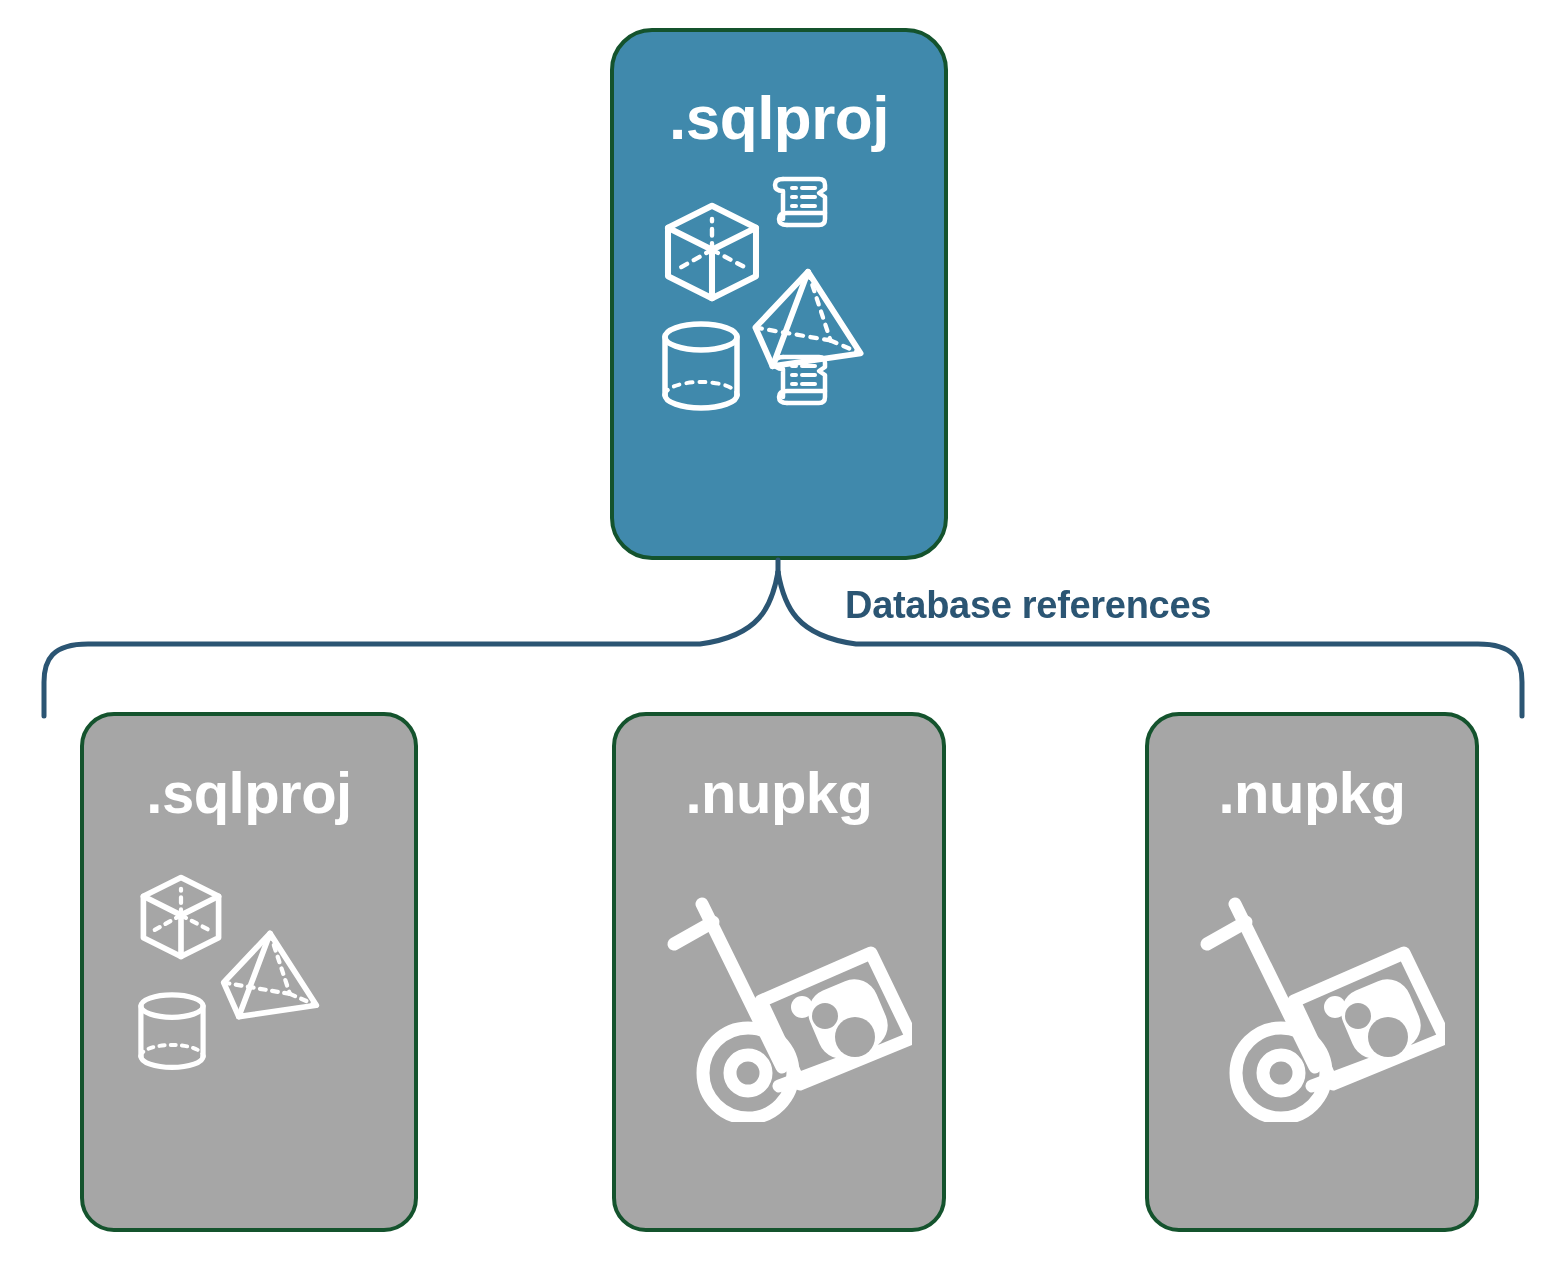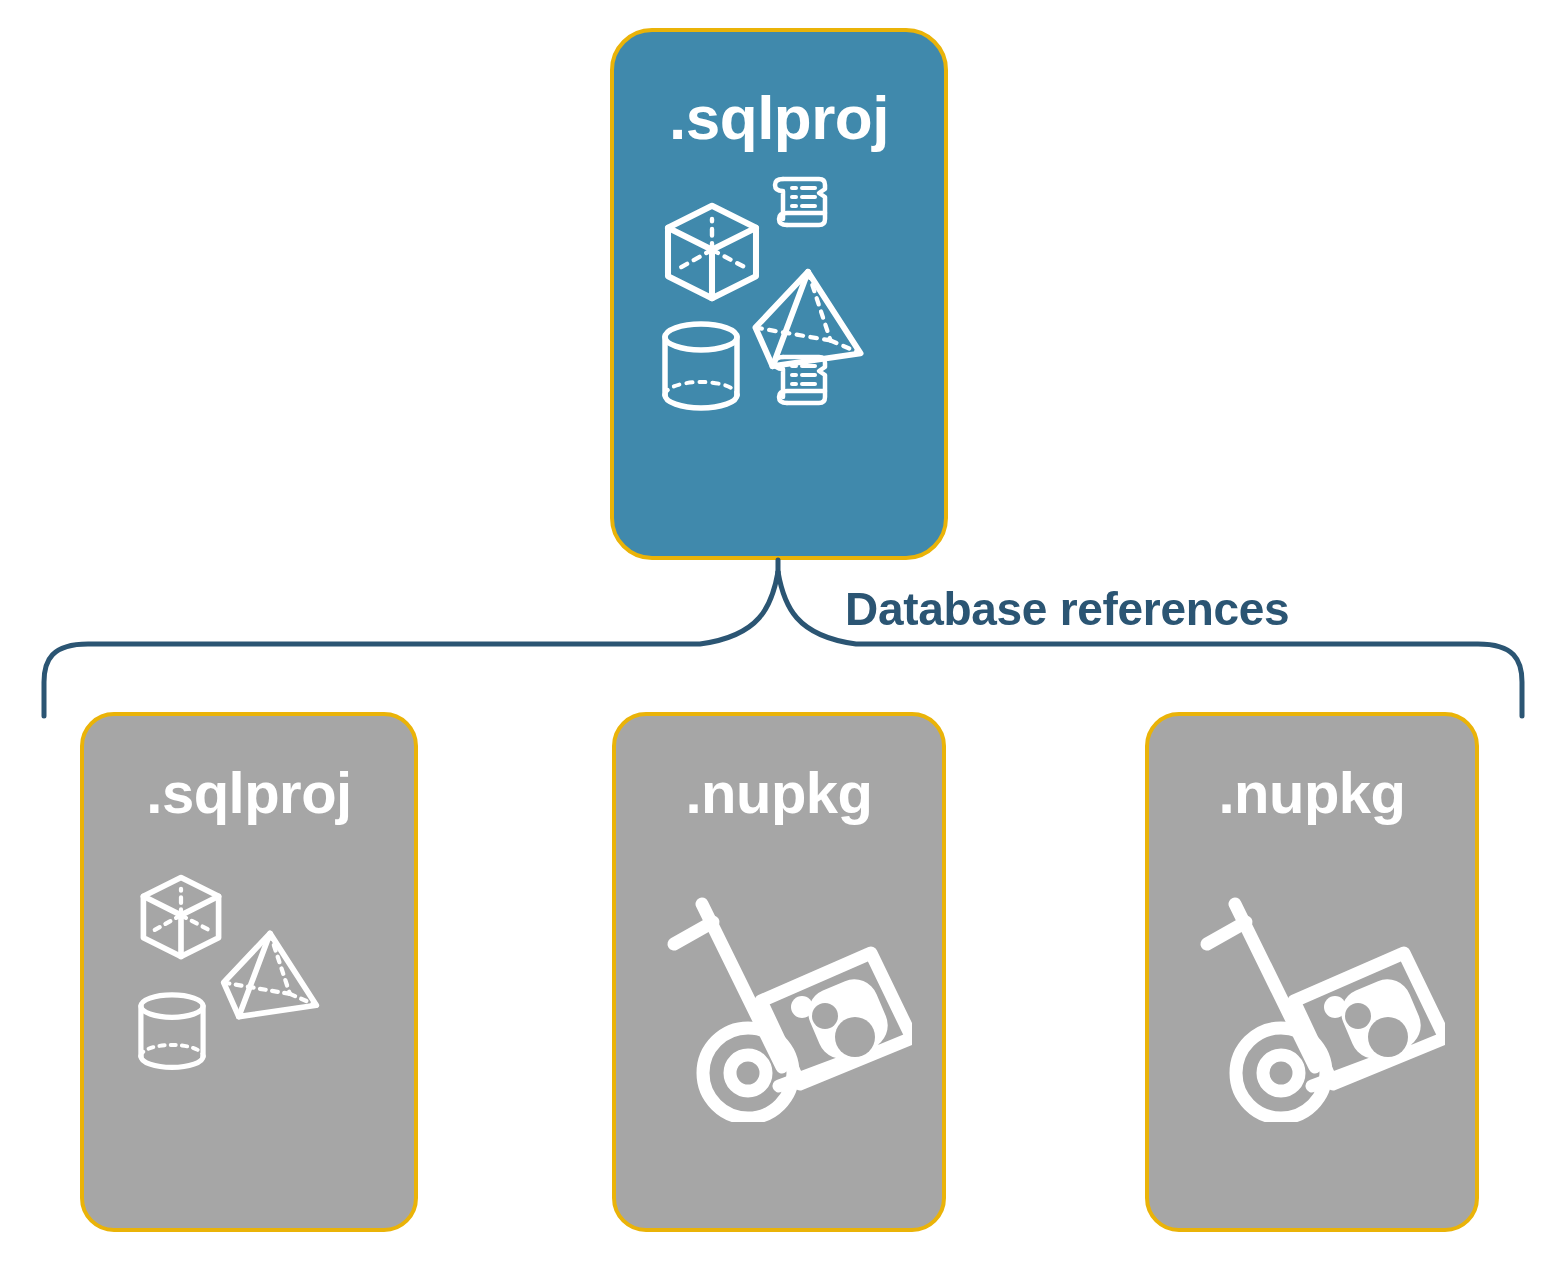--- a/index.html
+++ b/index.html
@@ -18,21 +18,21 @@
     position: relative;
     width: 1566px;
     height: 1274px;
     background: #ffffff;
   }
 
   
   .card {
     position: absolute;
     box-sizing: border-box;
-    border: 4px solid #eab308;
+    border: 4px solid #14532d;
     border-radius: 34px;
     display: flex;
     flex-direction: column;
     align-items: center;
   }
   .card.blue  { background: #4089AC; }
   .card.gray  { background: #A6A6A6; }
 
   .card-label {
     color: #ffffff;
@@ -91,21 +91,21 @@
     width: 1566px;
     height: 190px;
     pointer-events: none;
   }
 
   
   #brace-caption {
     position: absolute;
     left: 845px;
     top: 586px;
-    font-size: 46px;
+    font-size: 38px;
     font-weight: bold;
     color: #2B5573;
     white-space: nowrap;
     letter-spacing: -0.3px;
     line-height: 1;
     user-select: none;
   }
 </style>
 </head>
 <body>

